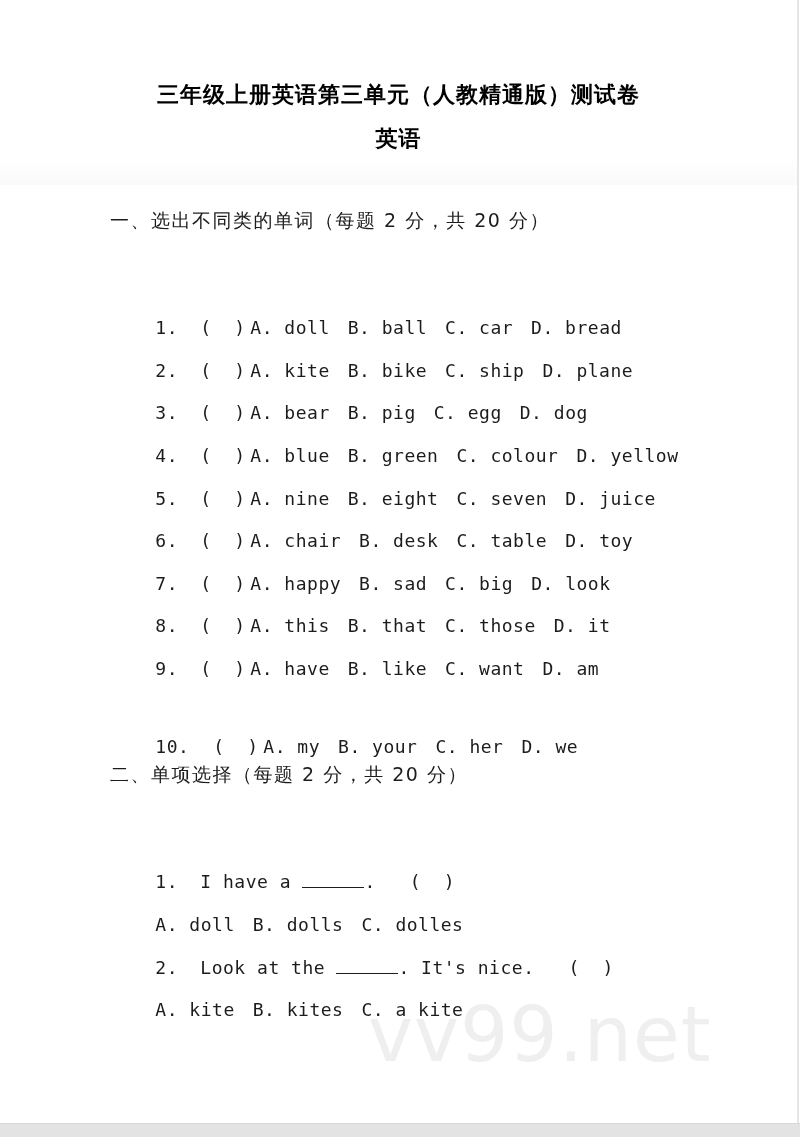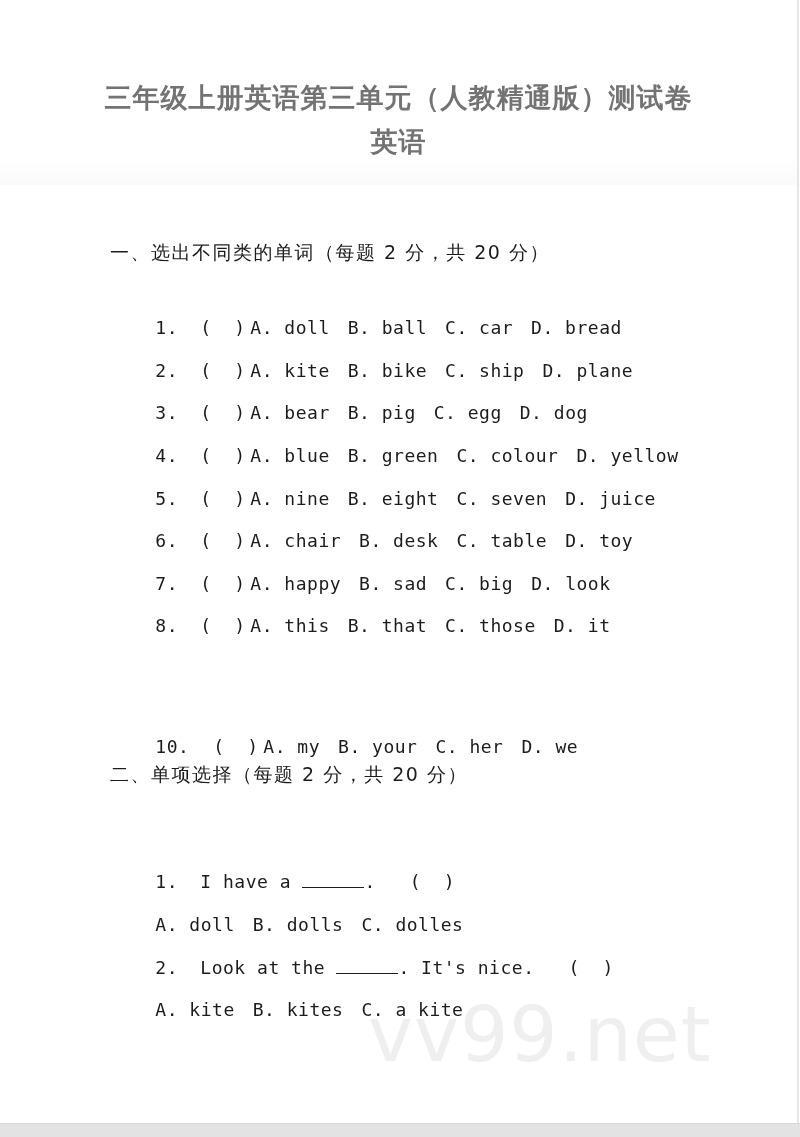--- a/index.html
+++ b/index.html
@@ -39,35 +39,35 @@
     background: #e3e3e3;
     border-top: 1px solid #d8d8d8;
   }
   .title {
     position: absolute;
     left: 0;
     width: 797px;
     text-align: center;
     font-family: "DejaVu Serif", serif;
     font-weight: bold;
-    font-size: 27px;
+    font-size: 22px;
     letter-spacing: 1px;
-    color: #737373;
+    color: #000000;
   }
   .title.main { top: 80px; }
   .title.sub { top: 124px; }
   .section-heading {
     position: absolute;
     left: 110px;
     font-family: "DejaVu Sans", sans-serif;
     font-size: 19px;
     letter-spacing: 1.5px;
     color: #1c1c1c;
   }
-  .section-heading.s1 { top: 208px; margin-top: 32px; }
+  .section-heading.s1 { top: 208px; }
   .section-heading.s2 { top: 762px; }
 
   .line {
     position: absolute;
     left: 110px;
     font-family: "DejaVu Sans Mono", monospace;
     font-size: 18px;
     letter-spacing: 0.5px;
     color: #1c1c1c;
     white-space: pre;
@@ -124,20 +124,23 @@
   </div>
   <div class="line" style="top:509px">
     <span class="num">6.</span><span class="paren">(  )</span><span class="opt">A. chair</span><span class="opt">B. desk</span><span class="opt">C. table</span><span class="opt">D. toy</span>
   </div>
   <div class="line" style="top:552px">
     <span class="num">7.</span><span class="paren">(  )</span><span class="opt">A. happy</span><span class="opt">B. sad</span><span class="opt">C. big</span><span class="opt">D. look</span>
   </div>
   <div class="line" style="top:594px">
     <span class="num">8.</span><span class="paren">(  )</span><span class="opt">A. this</span><span class="opt">B. that</span><span class="opt">C. those</span><span class="opt">D. it</span>
   </div>
+  <div class="line" style="top:637px">
+    <span class="num">9.</span><span class="paren">(  )</span><span class="opt">A. have</span><span class="opt">B. like</span><span class="opt">C. want</span><span class="opt">D. am</span>
+  </div>
   <div class="line" style="top:715px">
     <span class="num wide">10.</span><span class="paren">(  )</span><span class="opt">A. my</span><span class="opt">B. your</span><span class="opt">C. her</span><span class="opt">D. we</span>
   </div>
 
   <div class="section-heading s2">二、单项选择（每题 2 分，共 20 分）</div>
 
   <div class="line" style="top:850px">
     <span class="num">1.</span><span>I have a</span> <span class="blank"></span><span>.</span>   <span>(  )</span>
   </div>
   <div class="line" style="top:893px">

